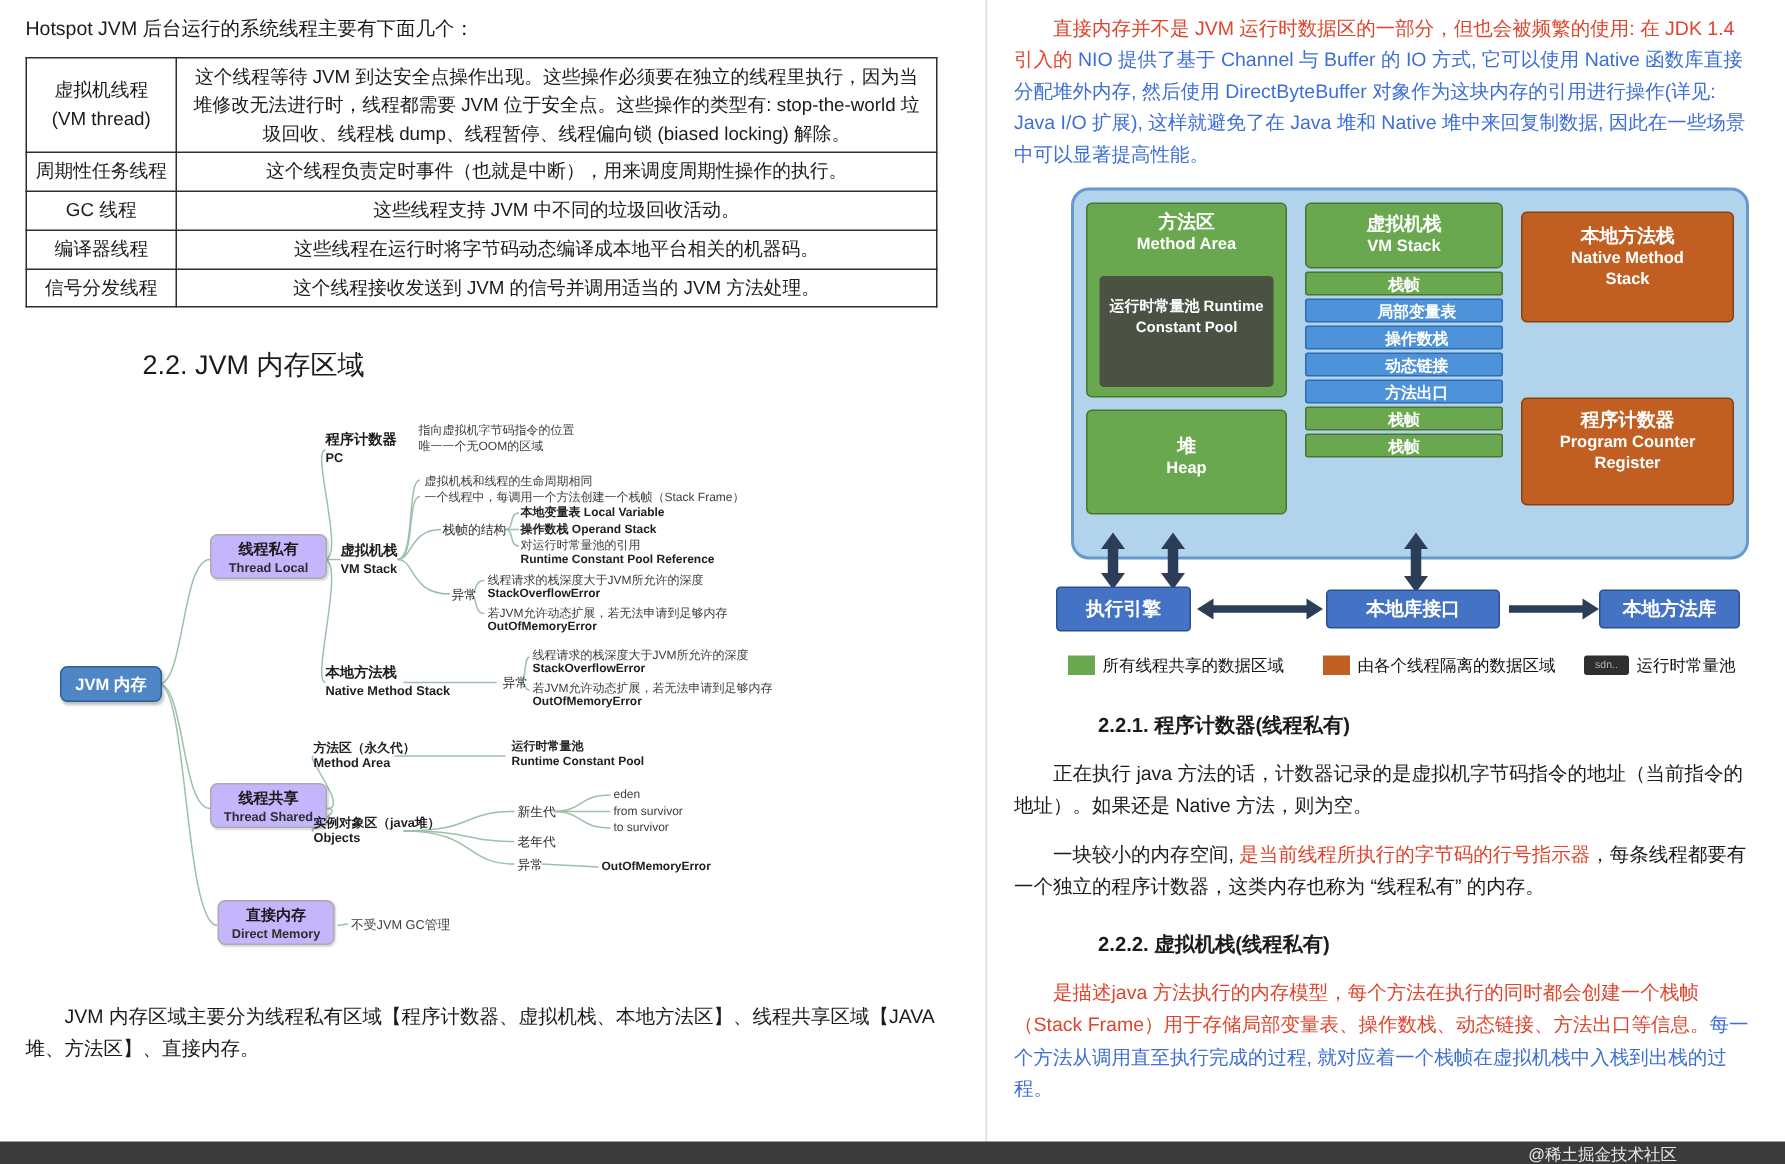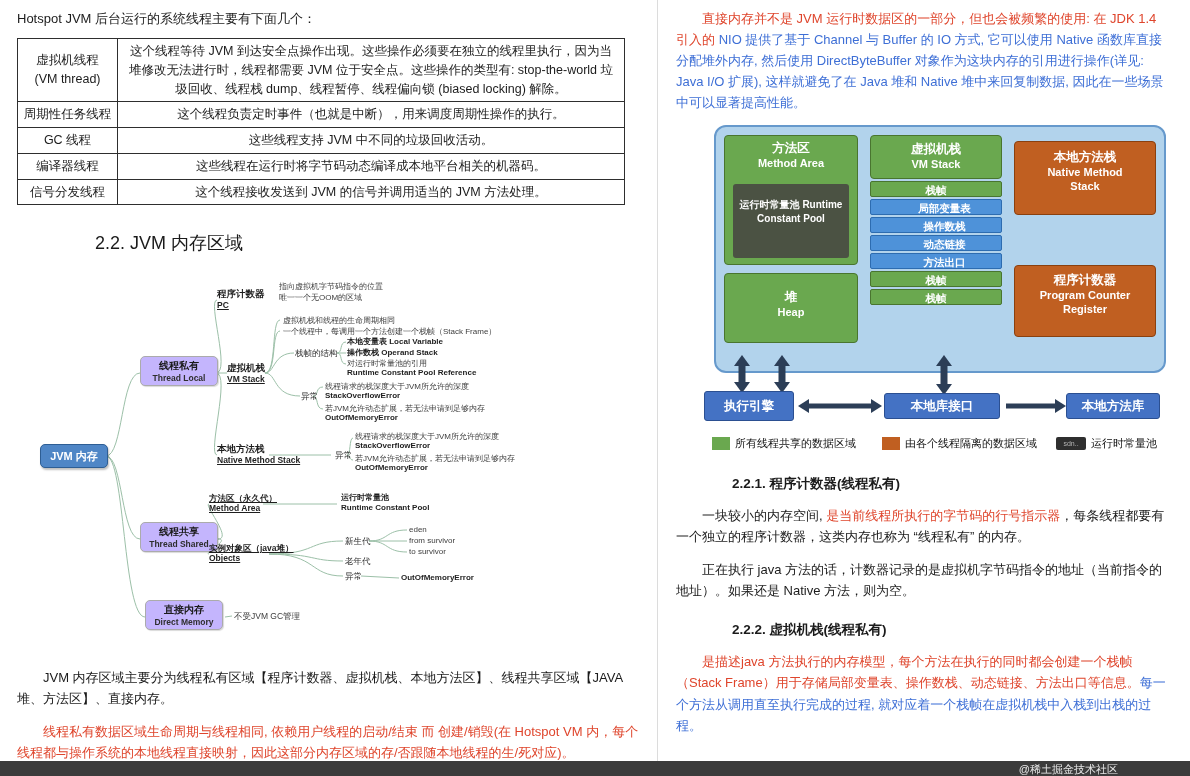--- a/index.html
+++ b/index.html
@@ -24,21 +24,21 @@
   .mm-svg { position:absolute; left:0; top:0; }
   .mm-root { position:absolute; left:23px; top:181px; width:68px; height:24px; background:#4f86c6;
              border:1px solid #2e5e94; border-radius:5px; color:#fff; font-size:11px; font-weight:bold;
              display:flex; align-items:center; justify-content:center; box-shadow:1px 2px 2px rgba(0,0,0,.25); }
   .mm-branch { position:absolute; background:#c4b5fd; border:1px solid #ababab; border-radius:5px;
                text-align:center; padding:2px 3px; width:78px; box-shadow:1px 1px 1px rgba(0,0,0,.15); }
   .mm-branch .t { font-size:10px; font-weight:bold; }
   .mm-branch .s { font-size:8.5px; font-weight:bold; color:#2e2e2e; }
   .mm-node { position:absolute; }
   .mm-node .t { display:block; font-size:9.5px; font-weight:bold; color:#1e1e1e; line-height:1.2; white-space:nowrap; }
-  .mm-node .s { display:block; font-size:8.5px; font-weight:bold; color:#1e1e1e; line-height:1.2; white-space:nowrap;text-decoration:underline; }
+  .mm-node .s { display:block; font-size:8.5px; font-weight:bold; color:#1e1e1e; line-height:1.2; white-space:nowrap; }
   .mm-note  { position:absolute; font-size:8px; color:#3d3d3d; white-space:nowrap; line-height:1.2; }
   .mm-note.b { font-weight:bold; color:#1e1e1e; }
   .mm-label { position:absolute; font-size:8.5px; color:#2e2e2e; white-space:nowrap; }
 
   .p  { font-size:13px; line-height:1.62; margin-top:12px; text-indent:2em; }
   .np { text-indent:0; }
   .red  { color:#df452c; }
   .blue { color:#3e6fd6; }
   .h-sub { font-size:13.5px; font-weight:bold; margin:20px 0 2px 56px; }
 
@@ -213,21 +213,20 @@
     <div class="mm-note" style="left:392px;top:273px">from survivor</div>
     <div class="mm-note" style="left:392px;top:284px">to survivor</div>
     <div class="mm-label" style="left:328px;top:293px">老年代</div>
     <div class="mm-label" style="left:328px;top:308px">异常</div>
     <div class="mm-note b" style="left:384px;top:310px">OutOfMemoryError</div>
 
     <div class="mm-note" style="left:217px;top:348px;font-size:8.5px">不受JVM GC管理</div>
   </div>
 
   <p class="p">JVM 内存区域主要分为线程私有区域【程序计数器、虚拟机栈、本地方法区】、线程共享区域【JAVA 堆、方法区】、直接内存。</p>
-  <p class="p red">线程私有数据区域生命周期与线程相同, 依赖用户线程的启动/结束 而 创建/销毁(在 Hotspot VM 内，每个线程都与操作系统的本地线程直接映射，因此这部分内存区域的存/否跟随本地线程的生/死对应)。</p>
 </div>
 
 <div class="col-right">
 
   <p class="p np" style="margin-top:0;text-indent:2em"><span class="red">直接内存并不是 JVM 运行时数据区的一部分，但也会被频繁的使用: 在 JDK 1.4 引入的 </span><span class="blue">NIO 提供了基于 Channel 与 Buffer 的 IO 方式, 它可以使用 Native 函数库直接分配堆外内存, 然后使用 DirectByteBuffer 对象作为这块内存的引用进行操作(详见: Java I/O 扩展), 这样就避免了在 Java 堆和 Native 堆中来回复制数据, 因此在一些场景中可以显著提高性能。</span></p>
 
   <div class="dg-wrap">
     <div class="dg-container">
       <div class="dg-green dg-ma">
         <div class="dg-t">方法区</div>
@@ -288,22 +287,22 @@
 
     <div class="lg-swatch" style="left:8px;top:314px;background:#6aa84f"></div>
     <div class="lg-label" style="left:31px;top:313px">所有线程共享的数据区域</div>
     <div class="lg-swatch" style="left:178px;top:314px;background:#c05f21"></div>
     <div class="lg-label" style="left:201px;top:313px">由各个线程隔离的数据区域</div>
     <div class="lg-badge" style="left:352px;top:314px">sdn..</div>
     <div class="lg-label" style="left:387px;top:313px">运行时常量池</div>
   </div>
 
   <h3 class="h-sub">2.2.1. 程序计数器(线程私有)</h3>
+  <p class="p">正在执行 java 方法的话，计数器记录的是虚拟机字节码指令的地址（当前指令的地址）。如果还是 Native 方法，则为空。</p>
   <p class="p"><span>一块较小的内存空间, </span><span class="red">是当前线程所执行的字节码的行号指示器</span><span>，每条线程都要有一个独立的程序计数器，这类内存也称为 “线程私有” 的内存。</span></p>
-  <p class="p">正在执行 java 方法的话，计数器记录的是虚拟机字节码指令的地址（当前指令的地址）。如果还是 Native 方法，则为空。</p>
 
   <h3 class="h-sub">2.2.2. 虚拟机栈(线程私有)</h3>
   <p class="p"><span class="red">是描述java 方法执行的内存模型，每个方法在执行的同时都会创建一个栈帧（Stack Frame）用于存储局部变量表、操作数栈、动态链接、方法出口等信息。</span><span class="blue">每一个方法从调用直至执行完成的过程, 就对应着一个栈帧在虚拟机栈中入栈到出栈的过程。</span></p>
 
 </div>
 
 <div class="footer">
   <span>@稀土掘金技术社区</span>
 </div>
 

